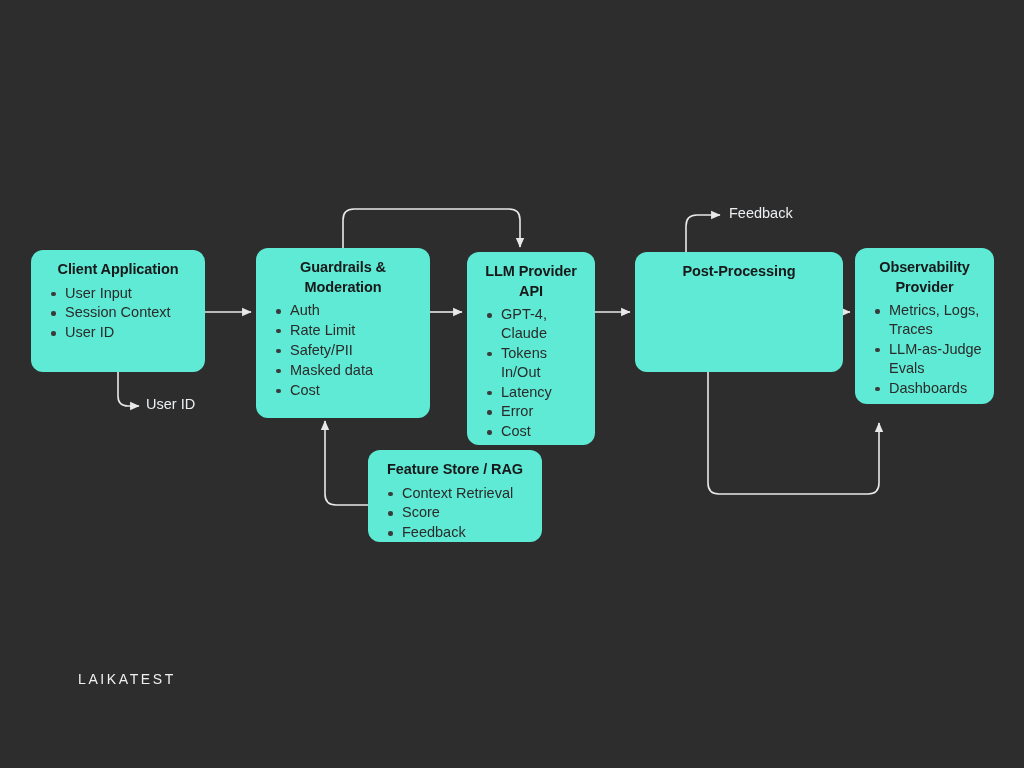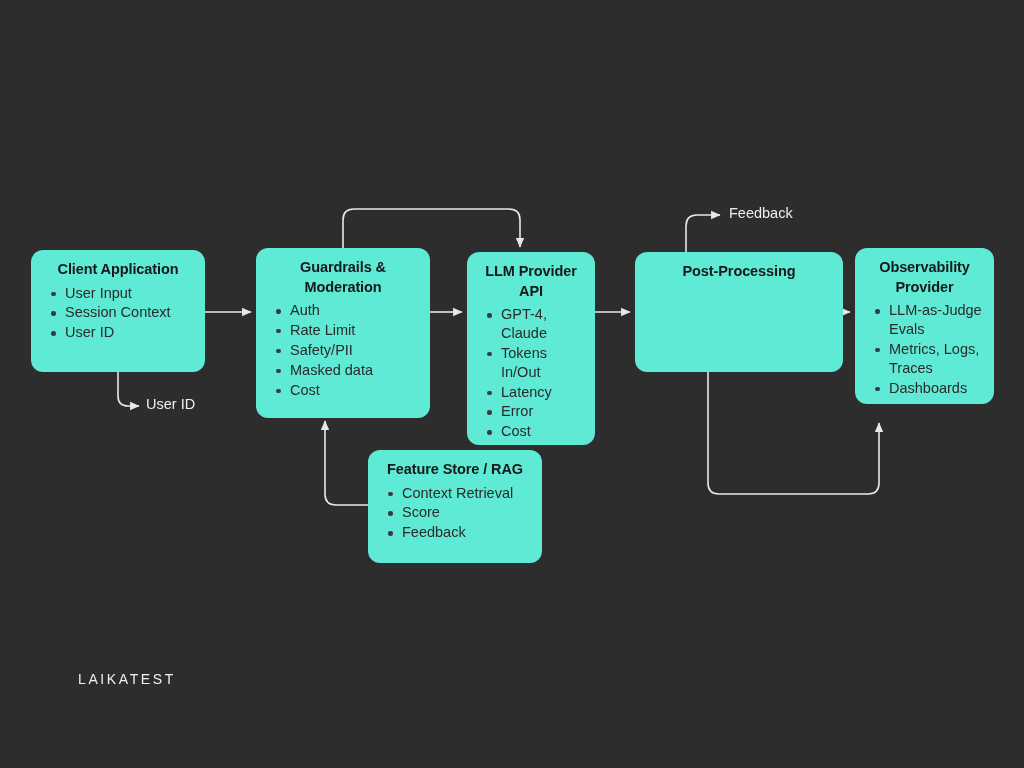--- a/index.html
+++ b/index.html
@@ -50,21 +50,21 @@
     border-radius:50%;
     background:#3a3a3a;
   }
 
   
   #node-client        {left:31px; top:250px; width:174px; height:122px;}
   #node-guardrails    {left:256px;top:248px; width:174px; height:170px;}
   #node-llm           {left:467px;top:252px; width:128px; height:193px;}
   #node-post          {left:635px;top:252px; width:208px; height:120px;}
   #node-observability {left:855px;top:248px; width:139px; height:156px;}
-  #node-feature       {left:368px;top:450px; width:174px; height:113px;}
+  #node-feature       {left:368px;top:450px; width:174px; height:92px;}
 
   #node-post ul{padding-left:26px;}
   #node-post li:before{left:-16px;}
   #node-observability ul{padding-left:22px;}
 
   .edge-label{
     position:absolute;
     font-size:14.5px;
     color:#eceff1;
     white-space:nowrap;
@@ -135,22 +135,22 @@
     </ul>
   </div>
 
   <div class="node" id="node-post">
     <div class="title">Post-Processing</div>
   </div>
 
   <div class="node" id="node-observability">
     <div class="title">Observability Provider</div>
     <ul>
+      <li>Metrics, Logs, Traces</li>
       <li>LLM-as-Judge Evals</li>
-      <li>Metrics, Logs, Traces</li>
       <li>Dashboards</li>
     </ul>
   </div>
 
   <div class="node" id="node-feature">
     <div class="title">Feature Store / RAG</div>
     <ul>
       <li>Context Retrieval</li>
       <li>Score</li>
       <li>Feedback</li>

